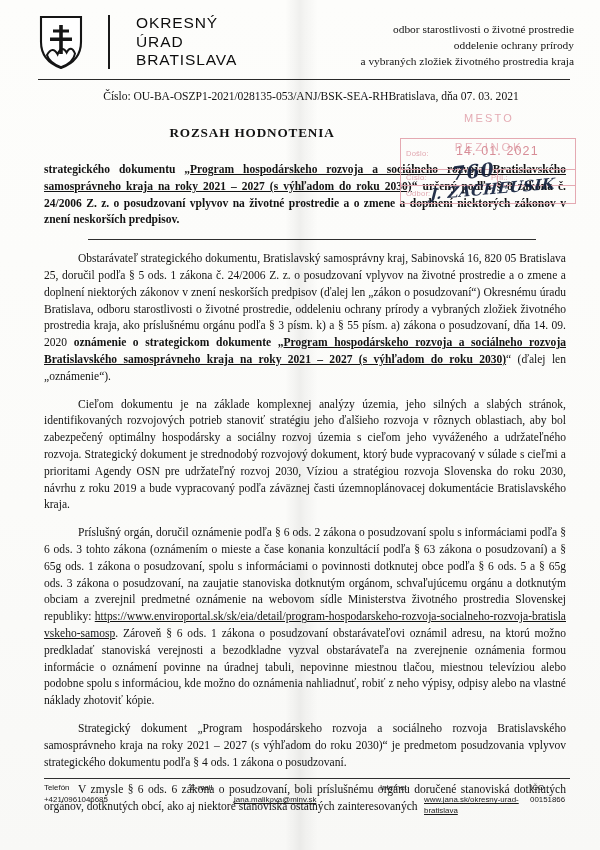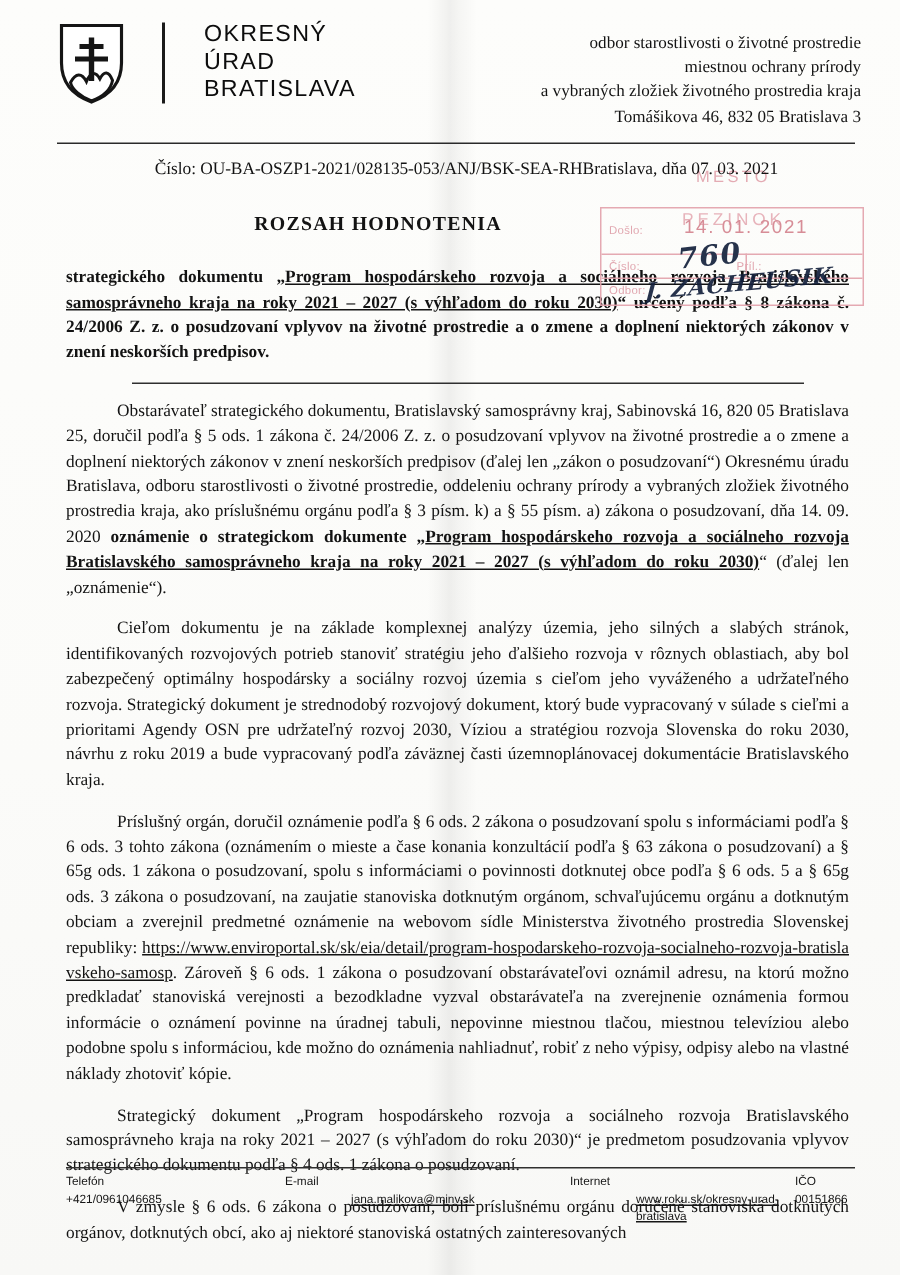--- a/index.html
+++ b/index.html
@@ -257,23 +257,22 @@
         </svg>
       </span>
       <span class="brand-divider"></span>
       <span class="brand-name">OKRESNÝ
 ÚRAD
 BRATISLAVA</span>
     </div>
 
     <div class="office-lines">
       <div>odbor starostlivosti o životné prostredie</div>
-      <div>miestnou ochrany prírody</div>
+      <div>oddelenie ochrany prírody</div>
       <div>a vybraných zložiek životného  prostredia kraja</div>
-      <div>Tomášikova 46, 832 05 Bratislava 3</div>
     </div>
   </div>
 
   <div class="rule"></div>
 
   <div class="refrow">
     <div class="refno">Číslo: OU-BA-OSZP1-2021/028135-053/ANJ/BSK-SEA-RH</div>
     <div class="place-date">Bratislava, dňa 07. 03. 2021</div>
   </div>
 
@@ -320,21 +319,21 @@
       <div class="fcol c1">
         <div class="fhead">Telefón</div>
         <div class="fval">+421/0961046685</div>
       </div>
       <div class="fcol c2">
         <div class="fhead">E-mail</div>
         <div class="fval u">jana.malikova@minv.sk</div>
       </div>
       <div class="fcol c3">
         <div class="fhead">Internet</div>
-        <div class="fval u">www.roku.sk/okresny-urad-bratislava</div>
+        <div class="fval u">www.jana.sk/okresny-urad-bratislava</div>
       </div>
       <div class="fcol c4">
         <div class="fhead">IČO</div>
         <div class="fval">00151866</div>
       </div>
     </div>
   </div>
 
 </div>
 

